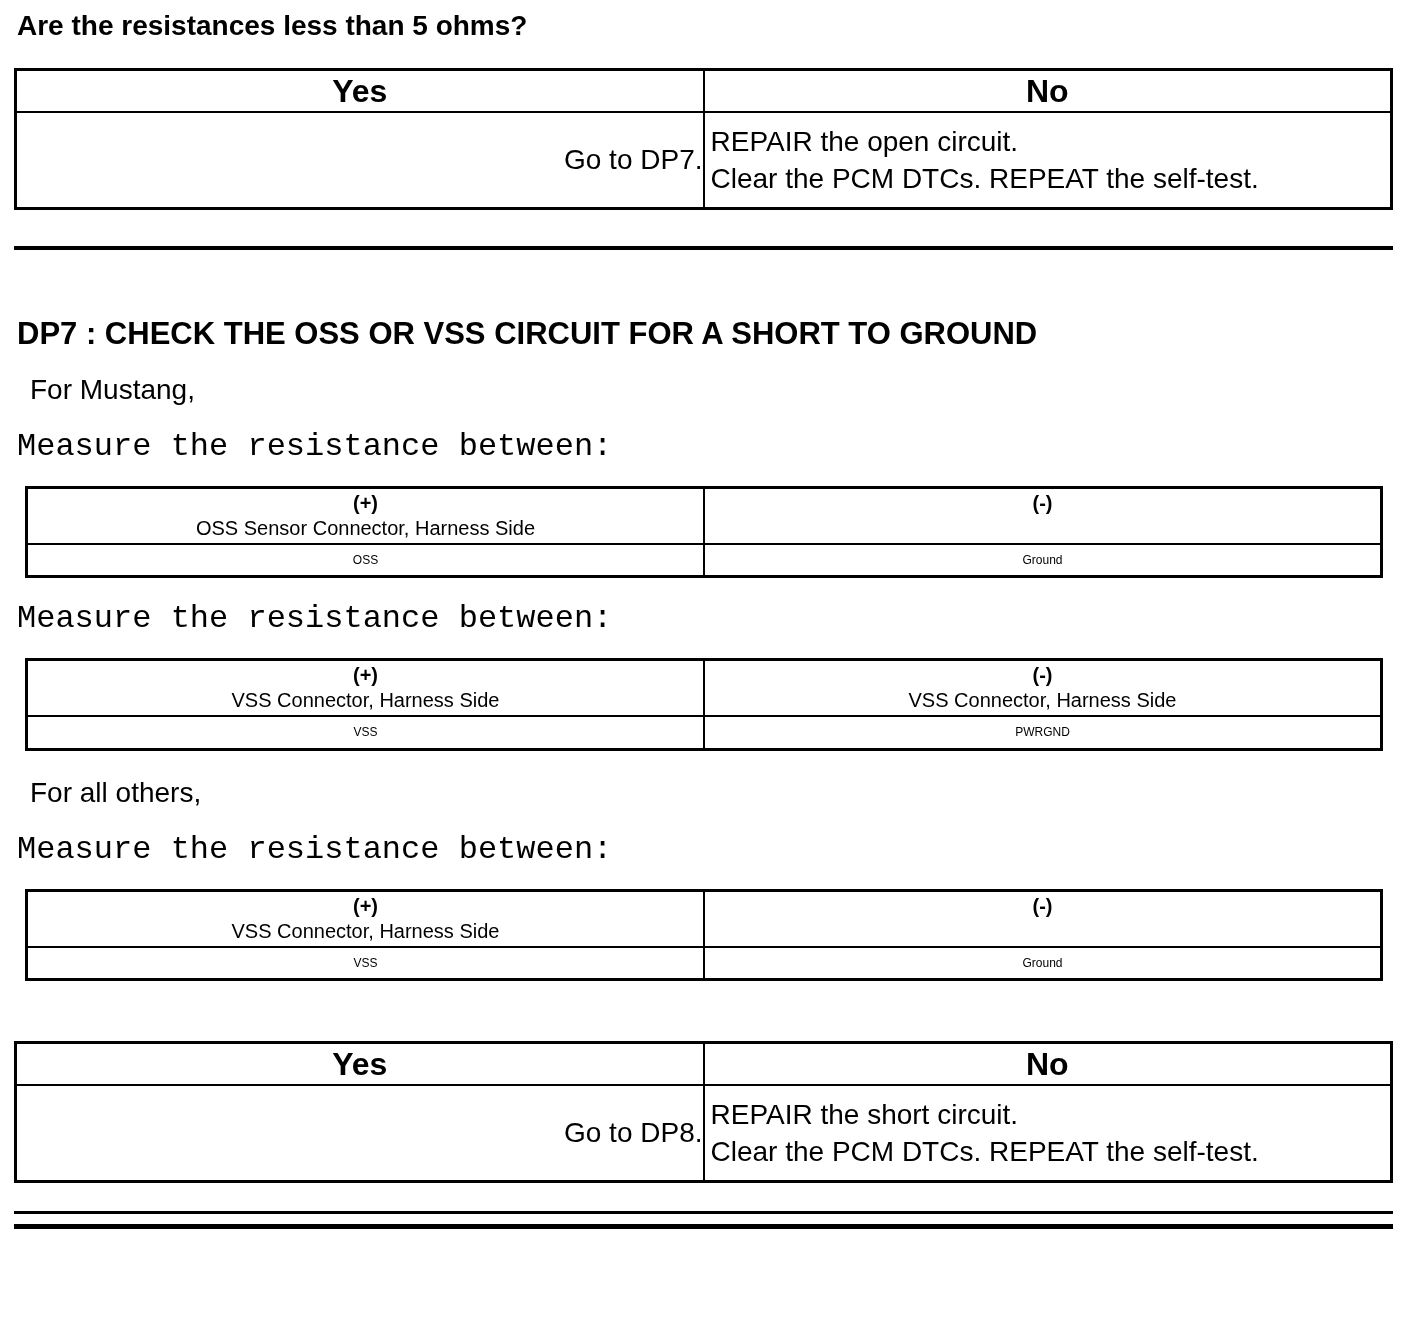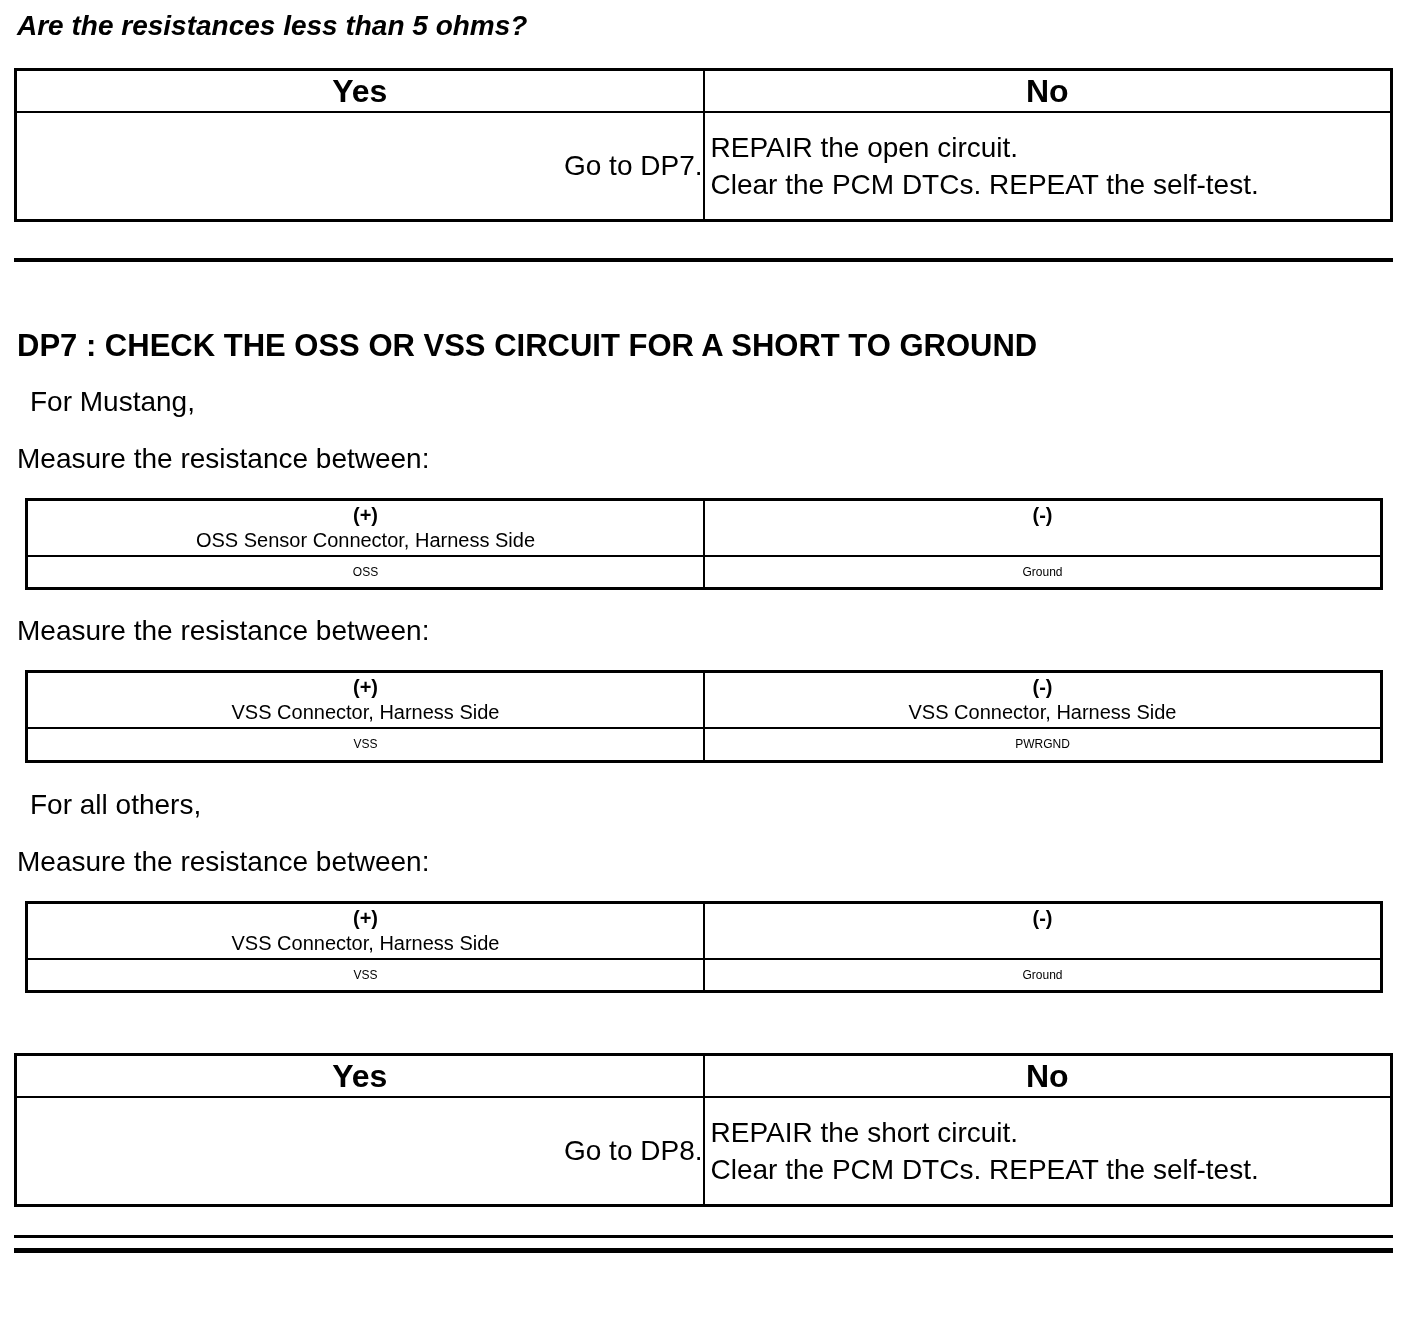--- a/index.html
+++ b/index.html
@@ -5,41 +5,41 @@
   *{margin:0;padding:0;box-sizing:border-box;}
   html,body{background:#ffffff;}
   body{
     width:1408px;height:1338px;
     color:#000;
     font-family:"Liberation Sans","DejaVu Sans",sans-serif;
     overflow:hidden;
   }
   .page{padding:6px 15px 0 14px;}
 
-  .question{font-size:28px;font-weight:700;line-height:32px;font-style:italic;}
+  .question{font-size:28px;font-weight:700;line-height:32px;}
   .q-top{margin:4px 0 26px 3px;}
   .q-bottom{margin:24px 0 0 3px;}
 
   table{width:100%;border-collapse:collapse;table-layout:fixed;}
   col.col-half{width:50%;}
 
   
   .decision{border:3px solid #000;}
   .decision th,.decision td{border:2px solid #000;overflow:hidden;}
   .decision th{font-size:32px;font-weight:700;text-align:center;height:42px;line-height:36px;}
   .decision td{font-size:28px;height:88px;}
   .decision .yes-cell{text-align:right;vertical-align:middle;}
-  .decision .no-cell{padding:16px 6px;vertical-align:middle;line-height:37px;text-align:left;border-radius:12px;}
+  .decision .no-cell{padding:10px 6px;vertical-align:middle;line-height:37px;text-align:left;border-radius:12px;}
   .decision-bottom{margin-top:60px;}
 
   
   .rule-section{border:none;height:4px;background:#000;margin-top:36px;}
   .dp7-heading{font-size:31px;font-weight:700;line-height:28px;margin:70px 0 0 3px;}
   .lead{font-size:28px;line-height:32px;margin:26px 0 0 16px;}
-  .measure-txt{font-size:28px;line-height:32px;margin:25px 0 0 3px;}
+  .measure-txt{font-size:32px;line-height:32px;margin:25px 0 0 3px;font-family:Liberation Mono, monospace;}
 
   
   .measure{width:calc(100% - 21px);margin:23px 0 0 11px;border:3px solid #000;}
   .measure th,.measure td{border:2px solid #000;text-align:center;overflow:hidden;}
   .measure th{font-weight:400;vertical-align:top;padding:2px 4px;font-size:20px;line-height:25px;}
   .measure th .sym{font-weight:700;}
   .measure td{font-size:12px;height:33px;line-height:24px;}
 
   
   .rule-thin{border:none;height:3px;background:#000;margin-top:28px;}

